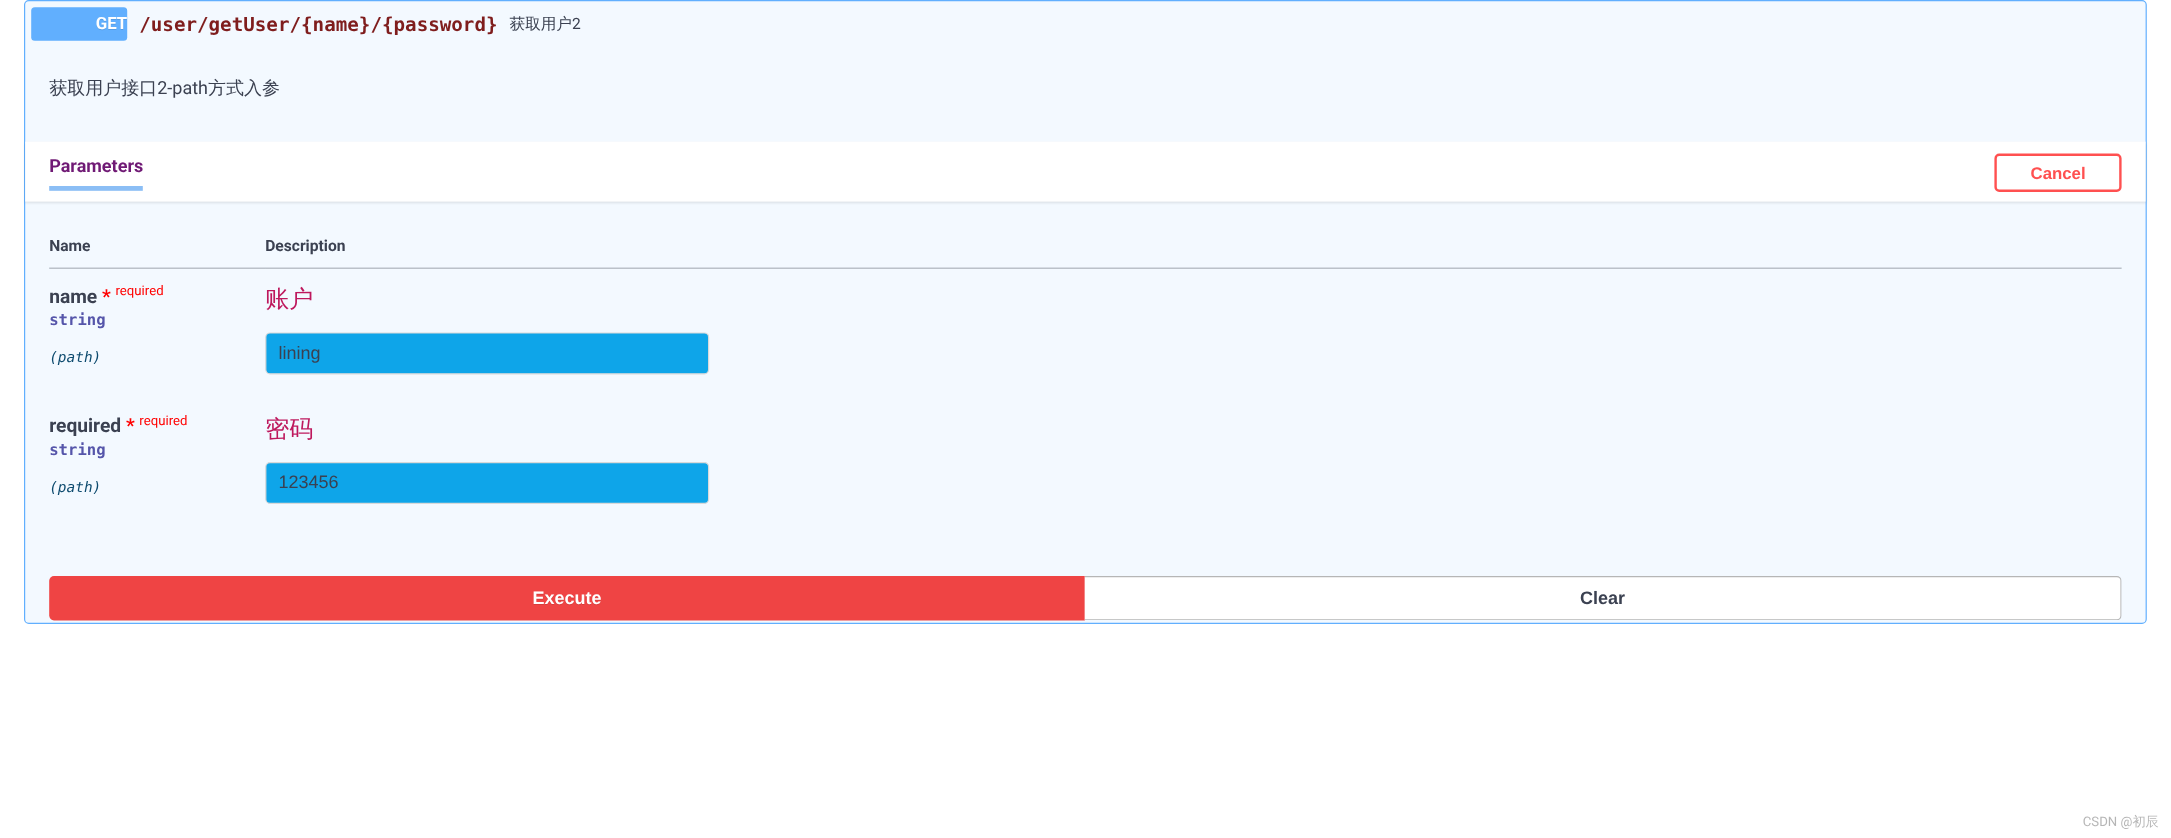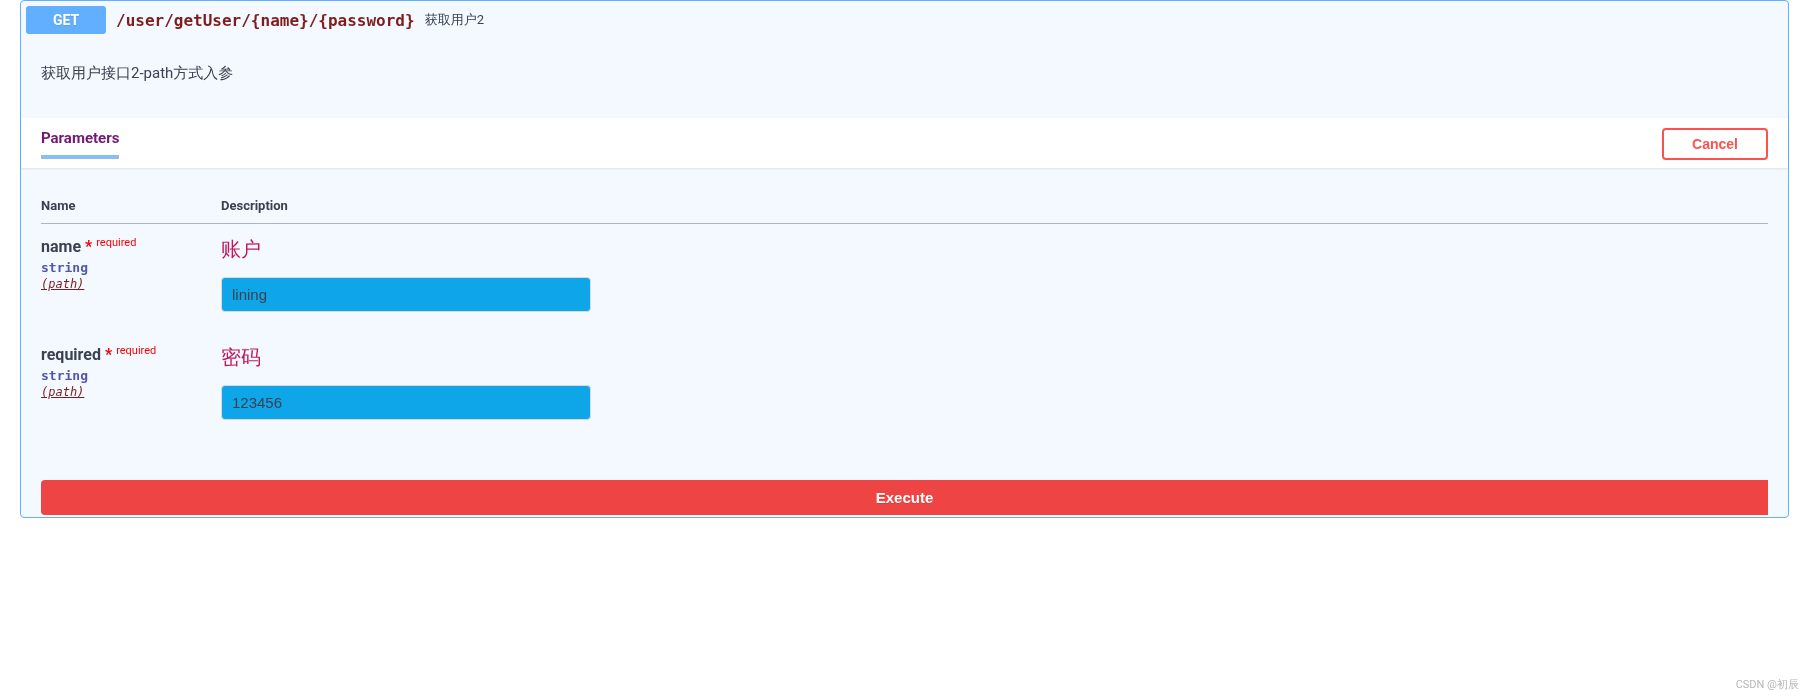--- a/index.html
+++ b/index.html
@@ -28,21 +28,21 @@
       cursor: pointer;
     }
     
     .method-badge {
       background: #61affe;
       color: #fff;
       font-weight: 700;
       font-size: 14px;
       padding: 6px 0;
       width: 80px;
-      text-align: center;
+      text-align: right;
       border-radius: 3px;
       text-shadow: 0 1px 0 rgba(0,0,0,0.1);
     }
     
     .operation-path {
       font-family: monospace;
       font-weight: 600;
       font-size: 16px;
       color: #7f1d1d;
       margin-left: 10px;
@@ -143,23 +143,22 @@
       font-size: 13px;
       color: #55a;
       font-weight: 600;
       margin-top: 4px;
     }
     
     .param-location {
       font-family: monospace;
       font-style: italic;
       font-size: 12px;
-      color: #7f1d1d;
-      margin-top: 2px;
-      text-decoration: underline;
+      color: #0c4a6e;
+      margin-top: 16px;
     }
     
     .param-description {
       font-size: 20px;
       color: #be185d;
       margin-bottom: 14px;
     }
     
     .param-input {
       width: 370px;
@@ -268,18 +267,19 @@
               <div class="param-description">密码</div>
               <input type="text" class="param-input" value="123456" style="">
             </td>
           </tr>
         </tbody>
       </table>
     </div>
 
     <div class="action-row">
       <button class="execute-button">Execute</button>
+      <button class="clear-button">Clear</button>
     </div>
 
   </div>
 </div>
 
 <div class="watermark">CSDN @初辰</div>
 
 </body></html>

